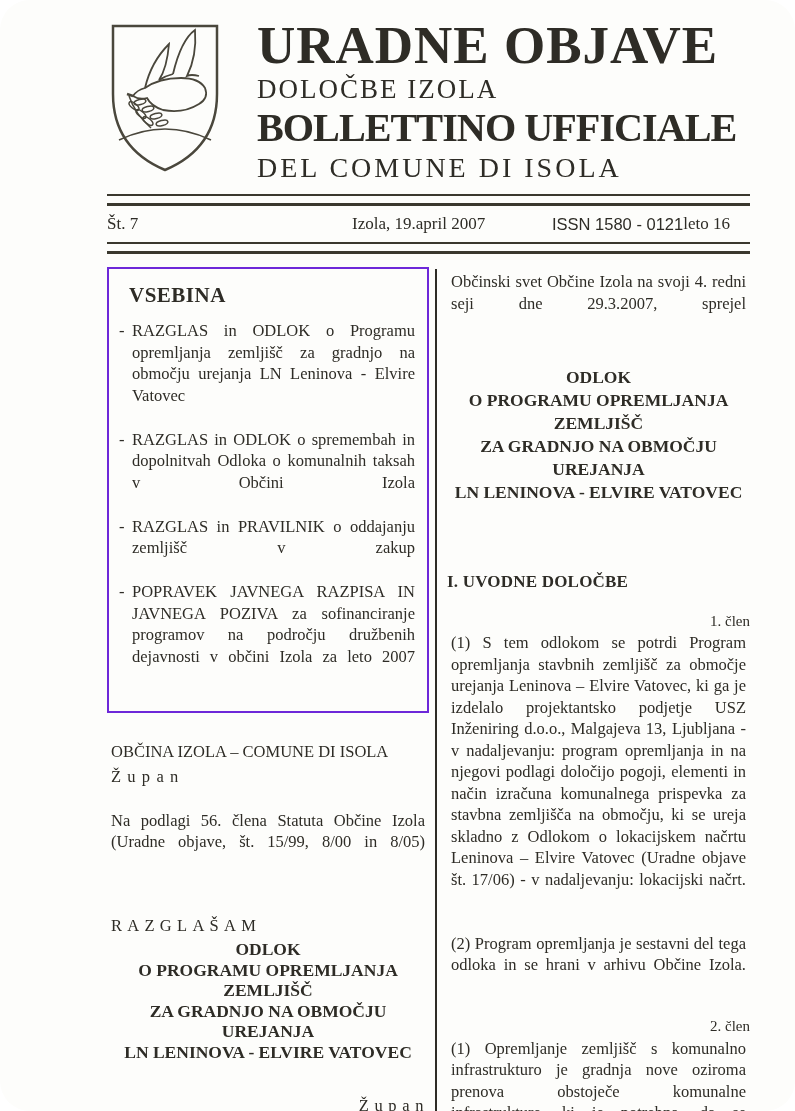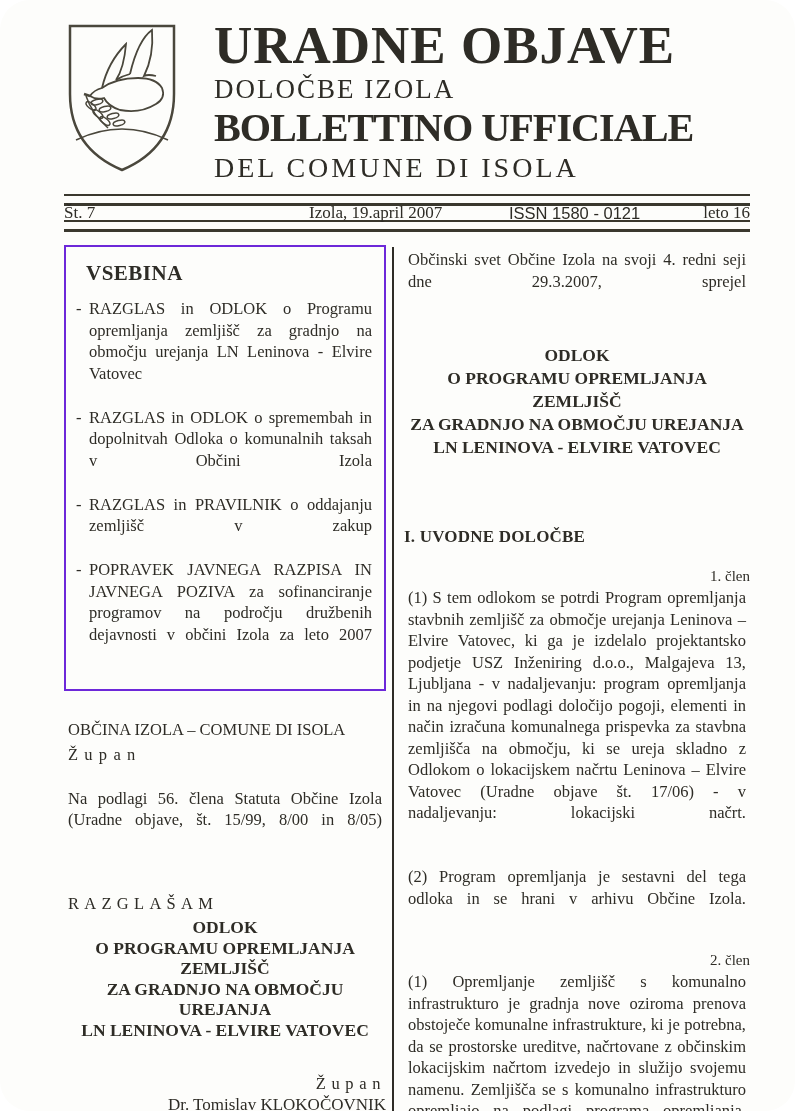--- a/index.html
+++ b/index.html
@@ -1,37 +1,37 @@
 <!DOCTYPE html>
 <html><head>
 <meta charset="utf-8">
 <style>
   html,body{margin:0;padding:0;background:#ffffff;}
   .page{
     width:795px;height:1111px;position:relative;box-sizing:border-box;
     background:#fdfdfb;color:#2e2c26;
     font-family:"Liberation Serif", serif;
-    padding:18px 45px 0 64px;overflow:hidden;border-radius:30px;
+    padding:18px 45px 0 107px;overflow:hidden;border-radius:30px;
   }
   
   .masthead{display:flex;align-items:flex-start;}
   .coat{width:116px;height:152px;flex:0 0 auto;margin-top:4px;}
   .mast-titles{margin-left:34px;flex:1;}
   .t-main{font-size:53px;font-weight:bold;line-height:1.02;letter-spacing:1px;white-space:nowrap;}
   .t-sub-sl{font-size:27px;letter-spacing:2px;margin-top:2px;}
   .t-it{font-size:41px;font-weight:bold;letter-spacing:-1px;line-height:1.0;margin-top:2px;white-space:nowrap;transform:scaleX(.98);transform-origin:left;}
   .t-sub-it{font-size:28px;letter-spacing:3px;margin-top:4px;}
   
   .rule{height:7px;border-top:2px solid #3a382e;border-bottom:3px solid #3a382e;}
   .rule.top{margin-top:10px;}
-  .infobar{position:relative;height:14px;font-size:17px;display:flex;align-items:center;}
+  .infobar{position:relative;height:36px;font-size:17px;display:flex;align-items:center;}
   .info-issue{position:absolute;left:0;}
   .info-date{position:absolute;left:245px;}
   .info-issn{position:absolute;left:445px;font-family:"Liberation Sans",sans-serif;font-size:16.5px;}
-  .info-year{position:absolute;right:0;}
+  .info-year{position:absolute;right:20px;}
   
   .cols{display:flex;margin-top:13px;align-items:stretch;}
   .col-left{width:322px;flex:0 0 auto;}
   .divider{width:2px;background:#2e2c26;margin:2px 10px 0 6px;flex:0 0 auto;}
   .col-right{flex:1;min-width:0;}
   p{margin:4px;}
   .just{font-size:16.5px;line-height:21.5px;text-align:justify;}
   .just:after{content:"";display:inline-block;width:100%;}
   
   .vsebina{border:2px solid #6d28d9;padding:10px 12px 22px 10px;box-sizing:border-box;min-height:290px;}

